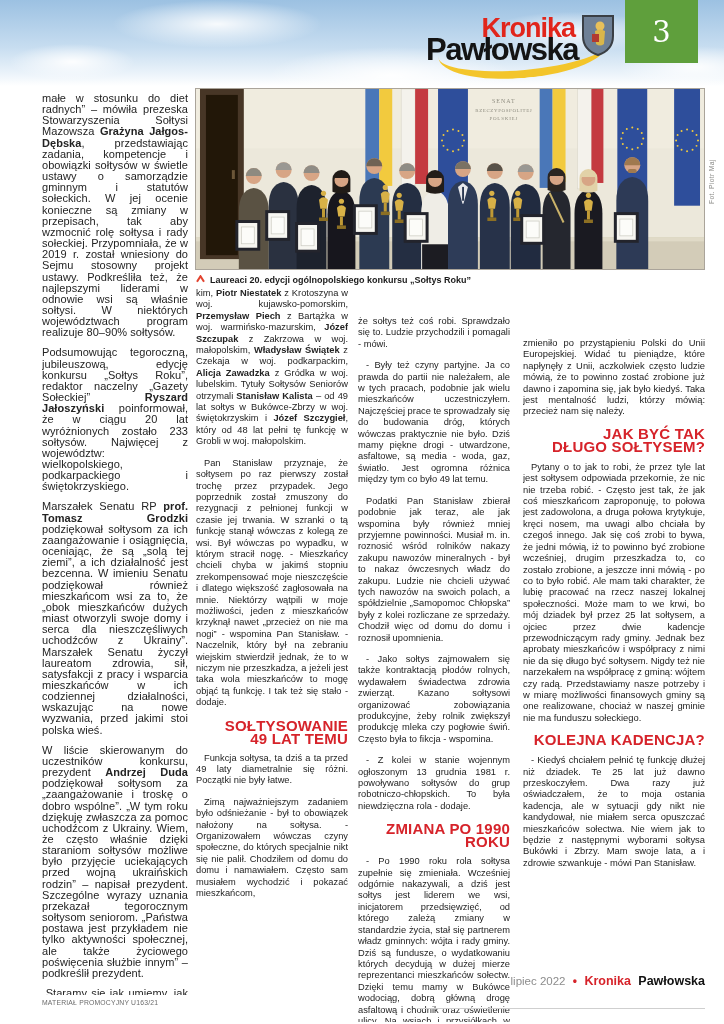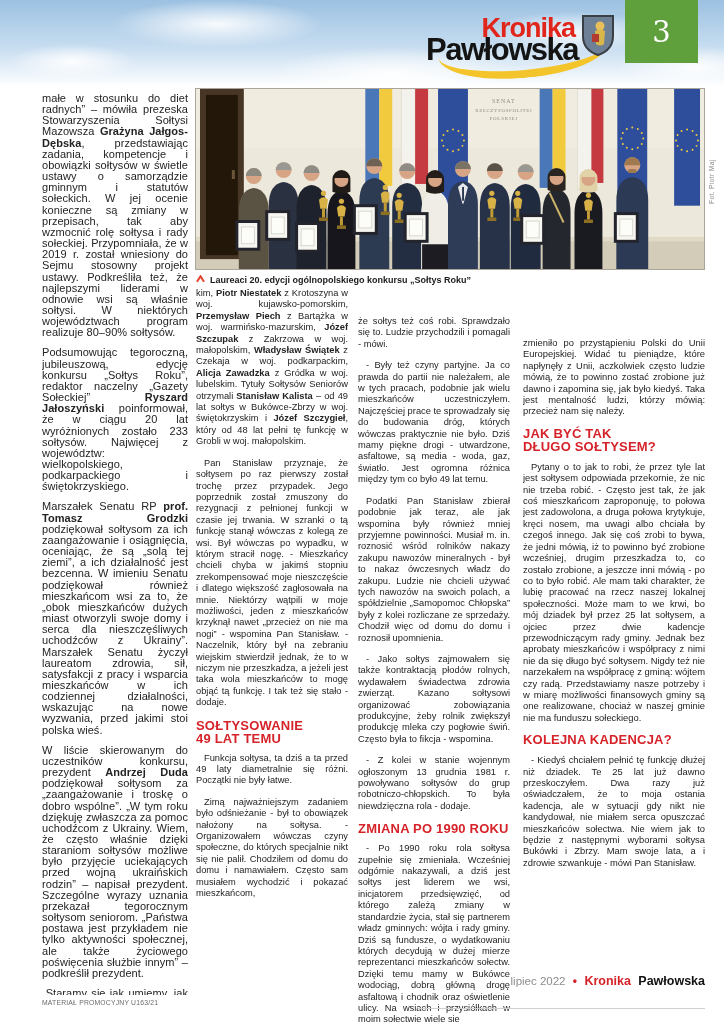--- a/index.html
+++ b/index.html
@@ -39,22 +39,22 @@
   .col{position:absolute;text-align:justify;color:#232323;overflow:hidden;hyphens:auto;-webkit-hyphens:auto;}
   .col1{left:42px;top:93px;width:146px;height:902px;font-size:11px;line-height:11.15px;letter-spacing:.05px;}
   .col2{left:196px;top:288px;width:152px;height:706px;font-size:9.3px;line-height:11.4px;}
   .col3{left:358px;top:288px;width:152px;height:706px;font-size:9.3px;line-height:11.4px;margin-top:28px;}
   .col4{left:523px;top:296px;width:182px;height:706px;font-size:9.4px;line-height:11.4px;margin-top:41px;}
   .col p{margin:0 0 10px;}
   .col1 p{margin:0 0 9px;}
   .col2 p,.col3 p,.col4 p{text-indent:8px;}
   .col p.cont{text-indent:0;}
   .bold{font-weight:bold;}
-  .sec-head{color:#d6232a;font-weight:bold;text-align:left;white-space:pre-line;
-            margin:5px 0 8px;font-size:13px;line-height:13px;letter-spacing:.2px;}
+  .sec-head{color:#d6232a;font-weight:bold;text-align:right;white-space:pre-line;
+            margin:5px 0 8px;font-size:15px;line-height:13px;letter-spacing:.2px;}
 
   
   .footer-rule{position:absolute;left:418px;top:1008px;width:287px;height:1px;background:#cfcfcf;}
   .footer-left{position:absolute;left:42px;top:999px;font-size:6.8px;color:#6b6b6b;letter-spacing:.2px;}
   .footer-right{position:absolute;right:19px;top:974px;font-size:12px;white-space:nowrap;}
   .f-date{color:#8c8c8c;font-size:11.5px;}
   .f-dot{color:#d6232a;margin:0 4px;font-weight:bold;}
   .f-red{color:#d6232a;font-weight:bold;font-size:12.5px;}
   .f-black{color:#121212;font-weight:bold;font-size:12.5px;margin-left:4px;}
 </style>

